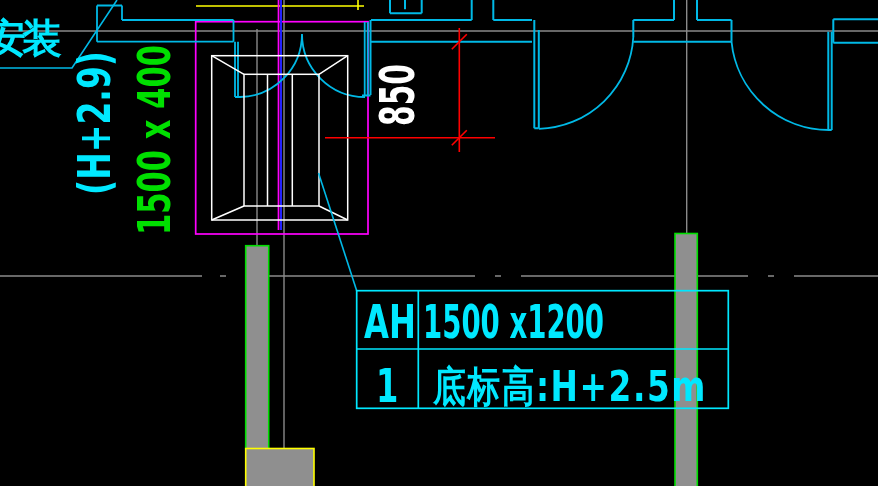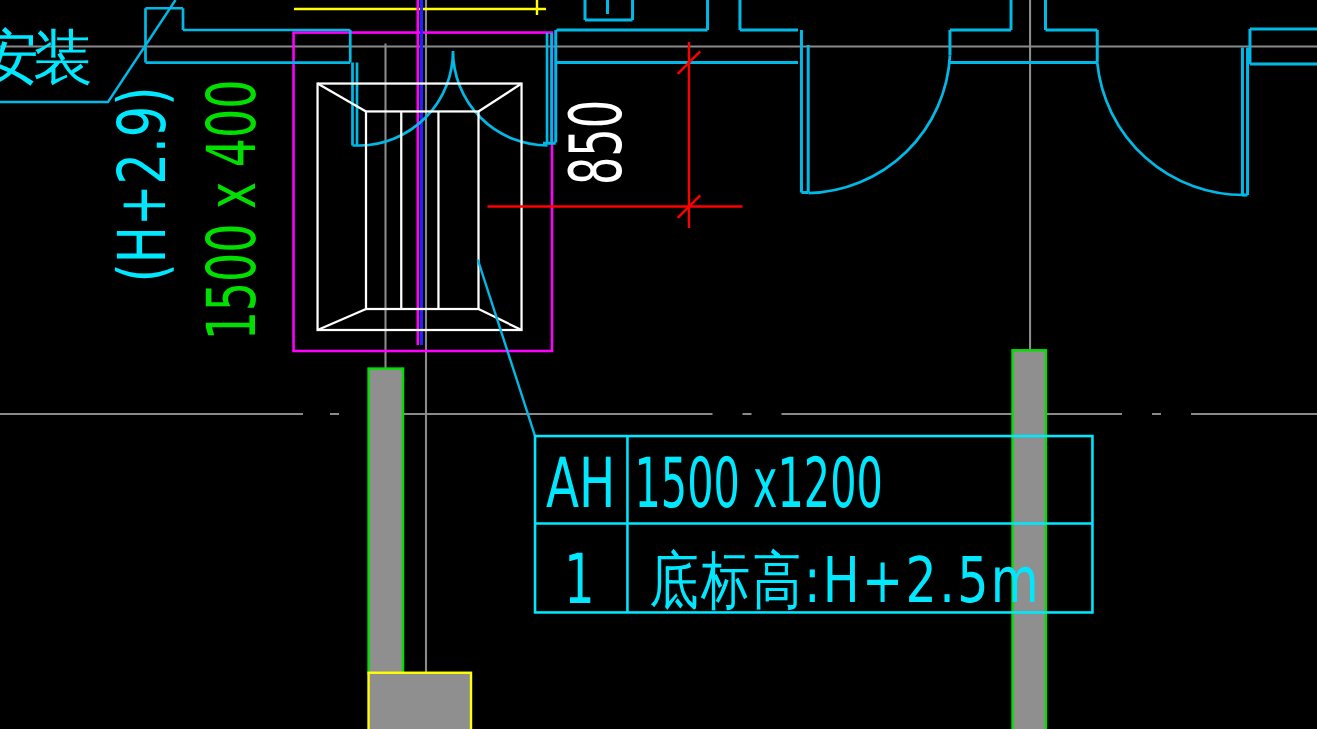--- a/index.html
+++ b/index.html
@@ -1,16 +1,16 @@
 <!DOCTYPE html>
 <html><head>
 <meta charset="utf-8">
 <style>
   html,body{margin:0;padding:0;background:#000;}
-  #viewport{position:relative;width:878px;height:486px;background:#000;overflow:hidden;}
+  #viewport{position:relative;width:878px;height:486px;background:#000;overflow:hidden;font-weight:bold;}
   svg{display:block;}
   .t{font-family:"DejaVu Sans", sans-serif;}
   .cad-cyan{fill:#00e8ff;}
   .cad-green{fill:#00df00;}
   .cad-white{fill:#ffffff;}
 </style>
 </head>
 <body>
 
 <div id="viewport">

